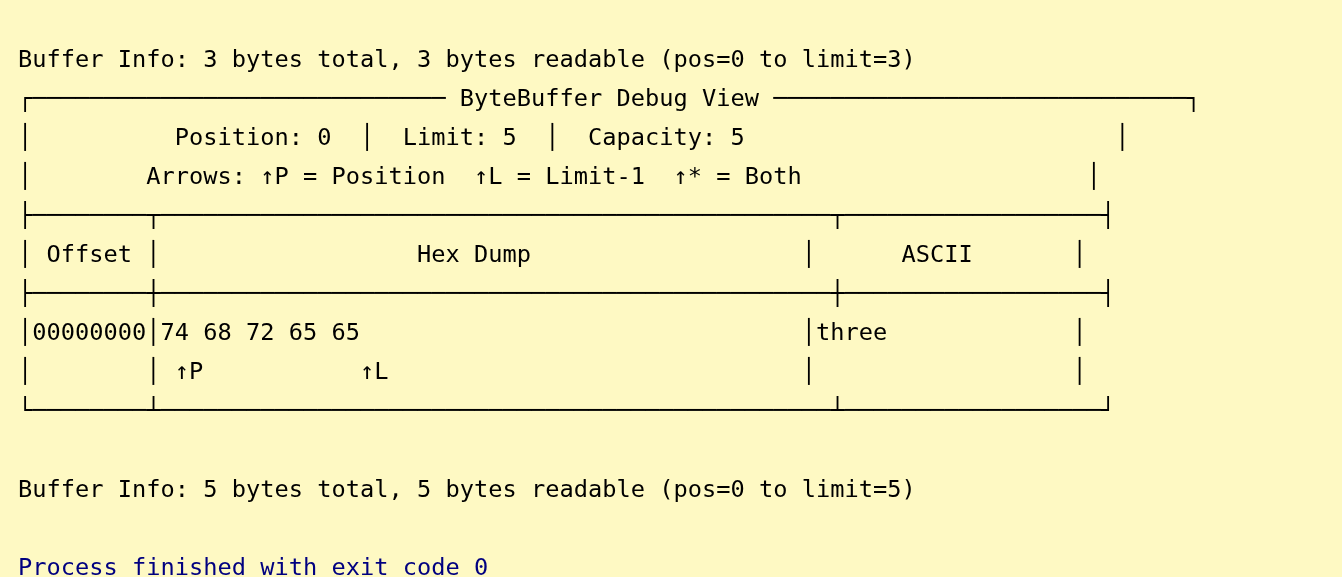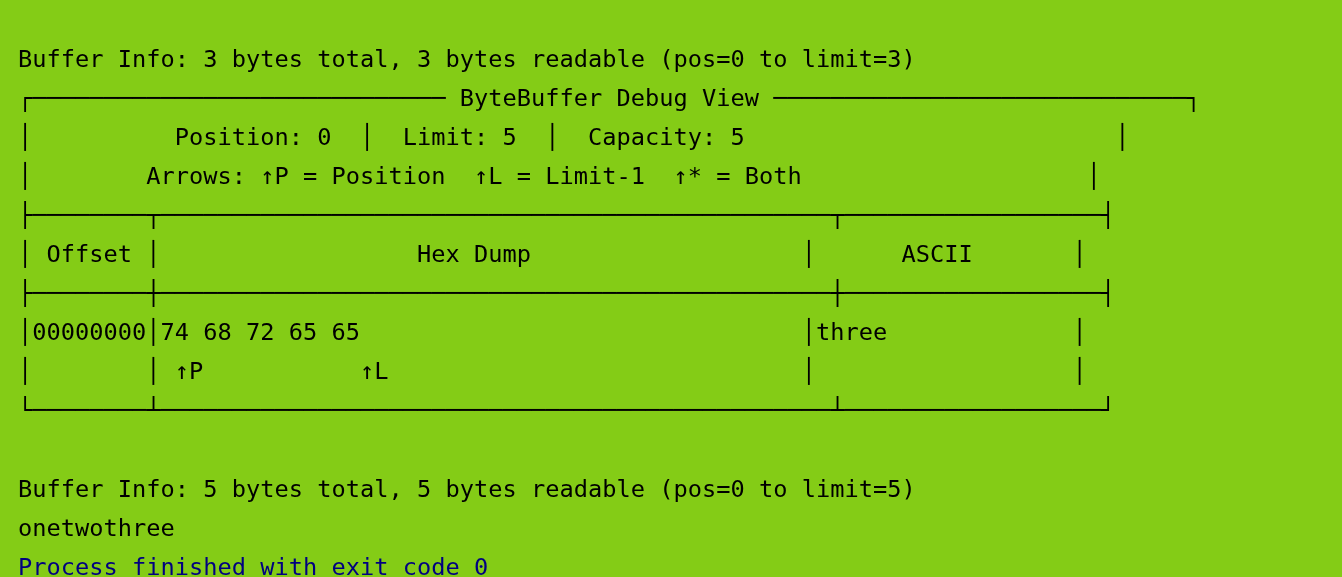--- a/index.html
+++ b/index.html
@@ -12,21 +12,21 @@
     height: 577px;
     overflow: hidden;
     font-family: "DejaVu Sans Mono", "Liberation Mono", monospace;
   }
   #console {
     position: absolute;
     left: 0;
     top: 0;
     width: 1342px;
     height: 577px;
-    background: #84cc16;
+    background: #fef9c3;
     padding: 0;
   }
   .line {
     position: absolute;
     left: 18px;
     white-space: pre;
     font-family: "DejaVu Sans Mono", "Liberation Mono", monospace;
     font-size: 23.6px;
     line-height: 24px;
     letter-spacing: 0px;
@@ -53,15 +53,14 @@
     <div class="line plain" style="top: 86px; color: rgb(0, 0, 0); transform: scaleX(1.00318);">┌───────────────────────────── ByteBuffer Debug View ─────────────────────────────┐</div>
     <div class="line plain" style="top: 125px; color: rgb(0, 0, 0); transform: scaleX(1.00319);">│          Position: 0  │  Limit: 5  │  Capacity: 5                          │</div>
     <div class="line plain" style="top: 164px; color: rgb(0, 0, 0); transform: scaleX(1.00318);">│        Arrows: ↑P = Position  ↑L = Limit-1  ↑* = Both                    │</div>
     <div class="line plain" style="top: 203px; color: rgb(0, 0, 0); transform: scaleX(1.00319);">├────────┬───────────────────────────────────────────────┬──────────────────┤</div>
     <div class="line plain" style="top: 242px; color: rgb(0, 0, 0); transform: scaleX(1.00318);">│ Offset │                  Hex Dump                   │      ASCII       │</div>
     <div class="line plain" style="top: 281px; color: rgb(0, 0, 0); transform: scaleX(1.00319);">├────────┼───────────────────────────────────────────────┼──────────────────┤</div>
     <div class="line plain" style="top: 320px; color: rgb(0, 0, 0); transform: scaleX(1.00318);">│00000000│74 68 72 65 65                               │three             │</div>
     <div class="line plain" style="top: 359px; color: rgb(0, 0, 0); transform: scaleX(1.00318);">│        │ ↑P           ↑L                             │                  │</div>
     <div class="line plain" style="top: 398px; color: rgb(0, 0, 0); transform: scaleX(1.00319);">└────────┴───────────────────────────────────────────────┴──────────────────┘</div>
     <div class="line plain" style="top: 477px; color: rgb(0, 0, 0); transform: scaleX(1.00318);">Buffer Info: 5 bytes total, 5 bytes readable (pos=0 to limit=5)</div>
-    <div class="line plain" style="top: 516px; color: rgb(0, 0, 0); transform: scaleX(1.0031);">onetwothree</div>
     <div class="line exit-line" style="top: 555px; color: rgb(0, 0, 128); transform: scaleX(1.00317);">Process finished with exit code 0</div>
   </div>
 
 </body></html>

